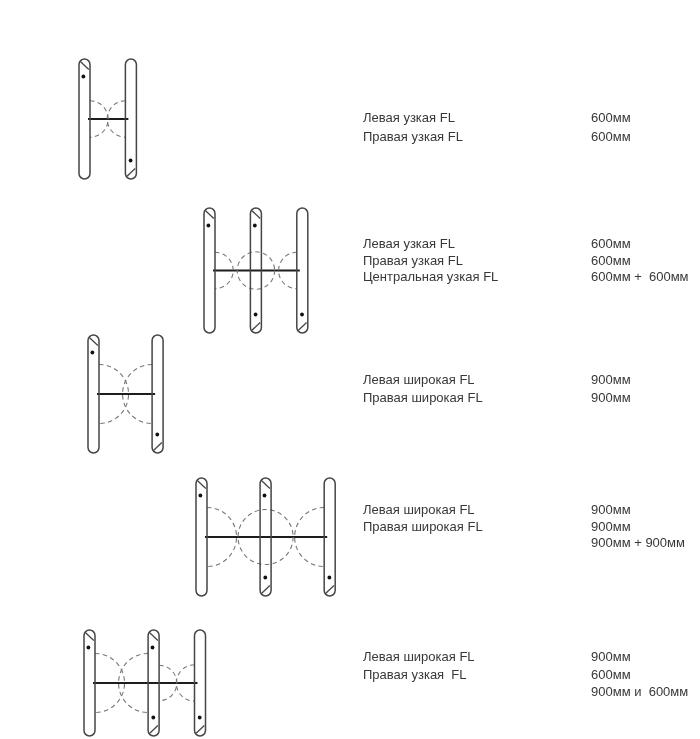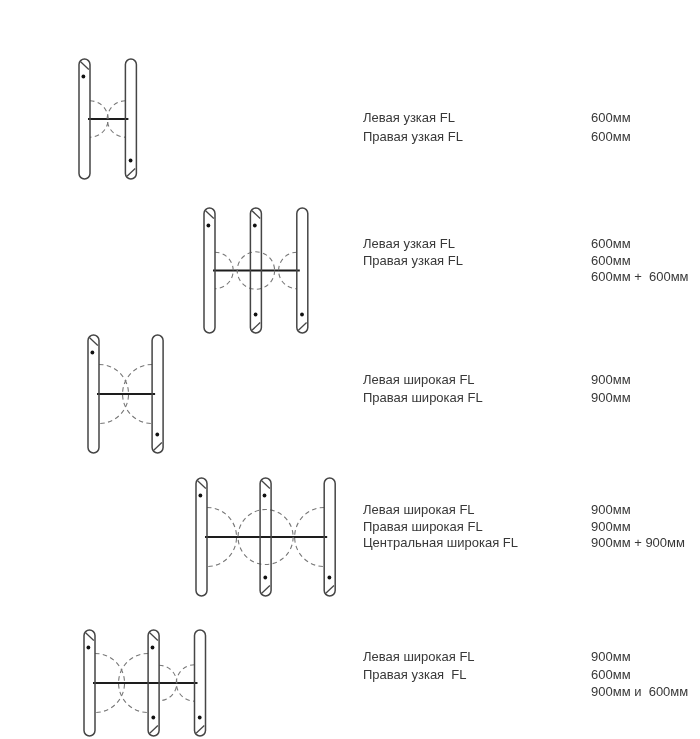--- a/index.html
+++ b/index.html
@@ -44,21 +44,21 @@
           <circle cx="10.4" cy="23.5" r="1.9" fill="#111111"></circle>
           <rect x="52.4" y="6" width="11" height="125" rx="5.5" ry="5.5" fill="none" stroke="#454545" stroke-width="1.5"></rect>
           <line x1="54" y1="8.8" x2="62.199999999999996" y2="16.4" stroke="#454545" stroke-width="1.3"></line>
           <circle cx="56.8" cy="23.5" r="1.9" fill="#111111"></circle>
           <line x1="54" y1="128.2" x2="62.199999999999996" y2="120.6" stroke="#454545" stroke-width="1.3"></line>
           <circle cx="57.6" cy="112.5" r="1.9" fill="#111111"></circle>
           <rect x="98.8" y="6" width="11" height="125" rx="5.5" ry="5.5" fill="none" stroke="#454545" stroke-width="1.5"></rect>
           <line x1="100.39999999999999" y1="128.2" x2="108.6" y2="120.6" stroke="#454545" stroke-width="1.3"></line>
           <circle cx="104" cy="112.5" r="1.9" fill="#111111"></circle>
         </svg>
-        <div class="txtcol" style="left: 363px; top: 188px; line-height: 16.5px;"><div>Левая узкая FL</div><div>Правая узкая FL</div></div>
+        <div class="txtcol" style="left: 363px; top: 188px; line-height: 16.5px;"><div>Левая узкая FL</div><div>Правая узкая FL</div><div>Центральная узкая FL</div></div>
         <div class="txtcol" style="left: 591px; top: 188px; line-height: 16.5px;"><div>600мм</div><div>600мм</div><div>600мм +  600мм</div></div>
       </div>
       <div class="row">
         <svg width="87.1" height="130" viewBox="0 0 87.1 130" class="fig" style="left: 82px; top: 281px;">
           <line x1="15" y1="65" x2="73.1" y2="65" stroke="#1d1d1d" stroke-width="2.1"></line>
           <path d="M 17 35.45 A 29.549999999999997 29.549999999999997 0 0 1 17 94.55" fill="none" stroke="#787878" stroke-width="1.1" stroke-dasharray="4.5 3.4"></path>
           <path d="M 70.1 35.45 A 29.549999999999997 29.549999999999997 0 0 0 70.1 94.55" fill="none" stroke="#787878" stroke-width="1.1" stroke-dasharray="4.5 3.4"></path>
           <rect x="6" y="6" width="11" height="118" rx="5.5" ry="5.5" fill="none" stroke="#454545" stroke-width="1.5"></rect>
           <line x1="7.6" y1="8.8" x2="15.8" y2="16.4" stroke="#454545" stroke-width="1.3"></line>
           <circle cx="10.4" cy="23.5" r="1.9" fill="#111111"></circle>
@@ -80,21 +80,21 @@
           <circle cx="10.4" cy="23.5" r="1.9" fill="#111111"></circle>
           <rect x="70.1" y="6" width="11" height="118" rx="5.5" ry="5.5" fill="none" stroke="#454545" stroke-width="1.5"></rect>
           <line x1="71.69999999999999" y1="8.8" x2="79.89999999999999" y2="16.4" stroke="#454545" stroke-width="1.3"></line>
           <circle cx="74.5" cy="23.5" r="1.9" fill="#111111"></circle>
           <line x1="71.69999999999999" y1="121.2" x2="79.89999999999999" y2="113.6" stroke="#454545" stroke-width="1.3"></line>
           <circle cx="75.3" cy="105.5" r="1.9" fill="#111111"></circle>
           <rect x="134.2" y="6" width="11" height="118" rx="5.5" ry="5.5" fill="none" stroke="#454545" stroke-width="1.5"></rect>
           <line x1="135.79999999999998" y1="121.2" x2="144" y2="113.6" stroke="#454545" stroke-width="1.3"></line>
           <circle cx="139.39999999999998" cy="105.5" r="1.9" fill="#111111"></circle>
         </svg>
-        <div class="txtcol" style="left: 363px; top: 454px; line-height: 16.5px;"><div>Левая широкая FL</div><div>Правая широкая FL</div><div>Центральная широкая FL</div></div>
+        <div class="txtcol" style="left: 363px; top: 454px; line-height: 16.5px;"><div>Левая широкая FL</div><div>Правая широкая FL</div></div>
         <div class="txtcol" style="left: 591px; top: 454px; line-height: 16.5px;"><div>900мм</div><div>900мм</div><div>900мм + 900мм</div></div>
       </div>
       <div class="row">
         <svg width="133.5" height="118" viewBox="0 0 133.5 118" class="fig" style="left: 78px; top: 576px;">
           <line x1="15" y1="59" x2="119.5" y2="59" stroke="#1d1d1d" stroke-width="2.1"></line>
           <path d="M 17 29.450000000000003 A 29.549999999999997 29.549999999999997 0 0 1 17 88.55" fill="none" stroke="#787878" stroke-width="1.1" stroke-dasharray="4.5 3.4"></path>
           <path d="M 70.1 29.450000000000003 A 29.549999999999997 29.549999999999997 0 0 0 70.1 88.55" fill="none" stroke="#787878" stroke-width="1.1" stroke-dasharray="4.5 3.4"></path>
           <path d="M 81.1 41.3 A 17.7 17.7 0 0 1 81.1 76.7" fill="none" stroke="#787878" stroke-width="1.1" stroke-dasharray="4.5 3.4"></path>
           <path d="M 116.5 40.8 A 18.2 18.2 0 0 0 116.5 77.2" fill="none" stroke="#787878" stroke-width="1.1" stroke-dasharray="4.5 3.4"></path>
           <rect x="6" y="6" width="11" height="106" rx="5.5" ry="5.5" fill="none" stroke="#454545" stroke-width="1.5"></rect>

